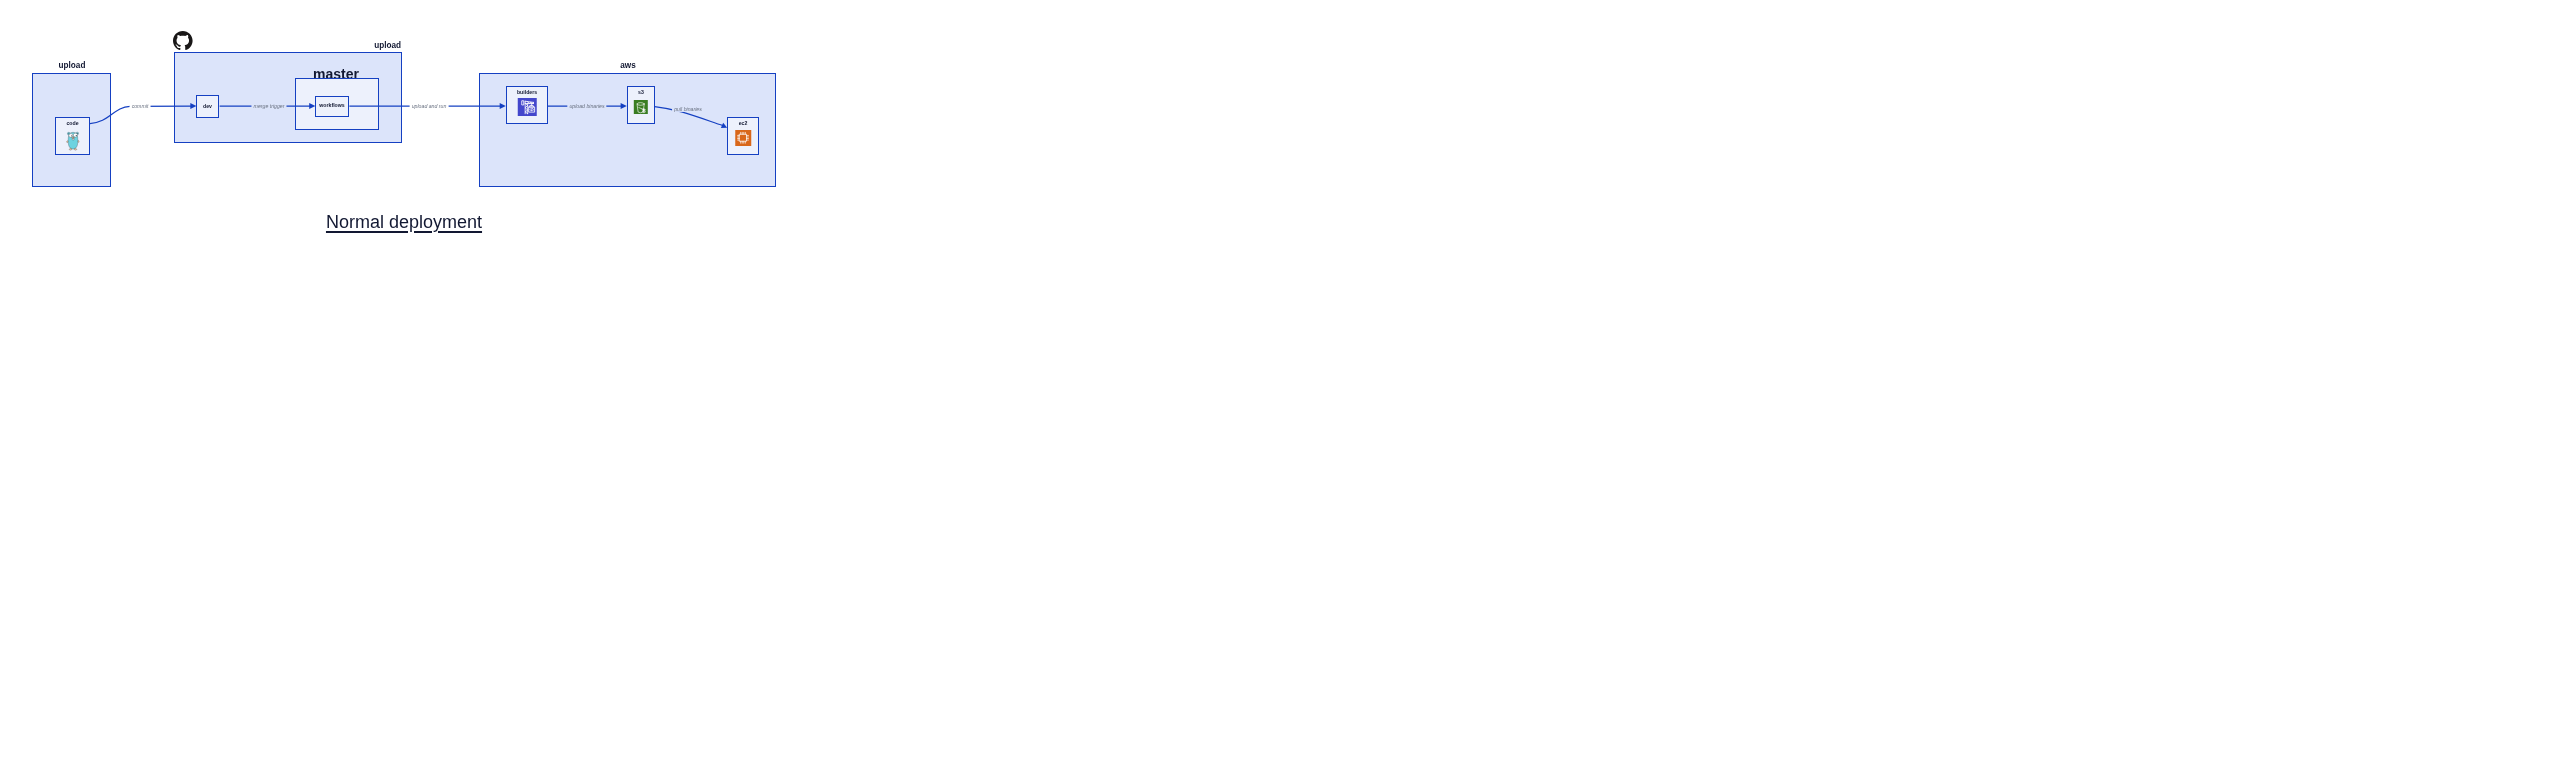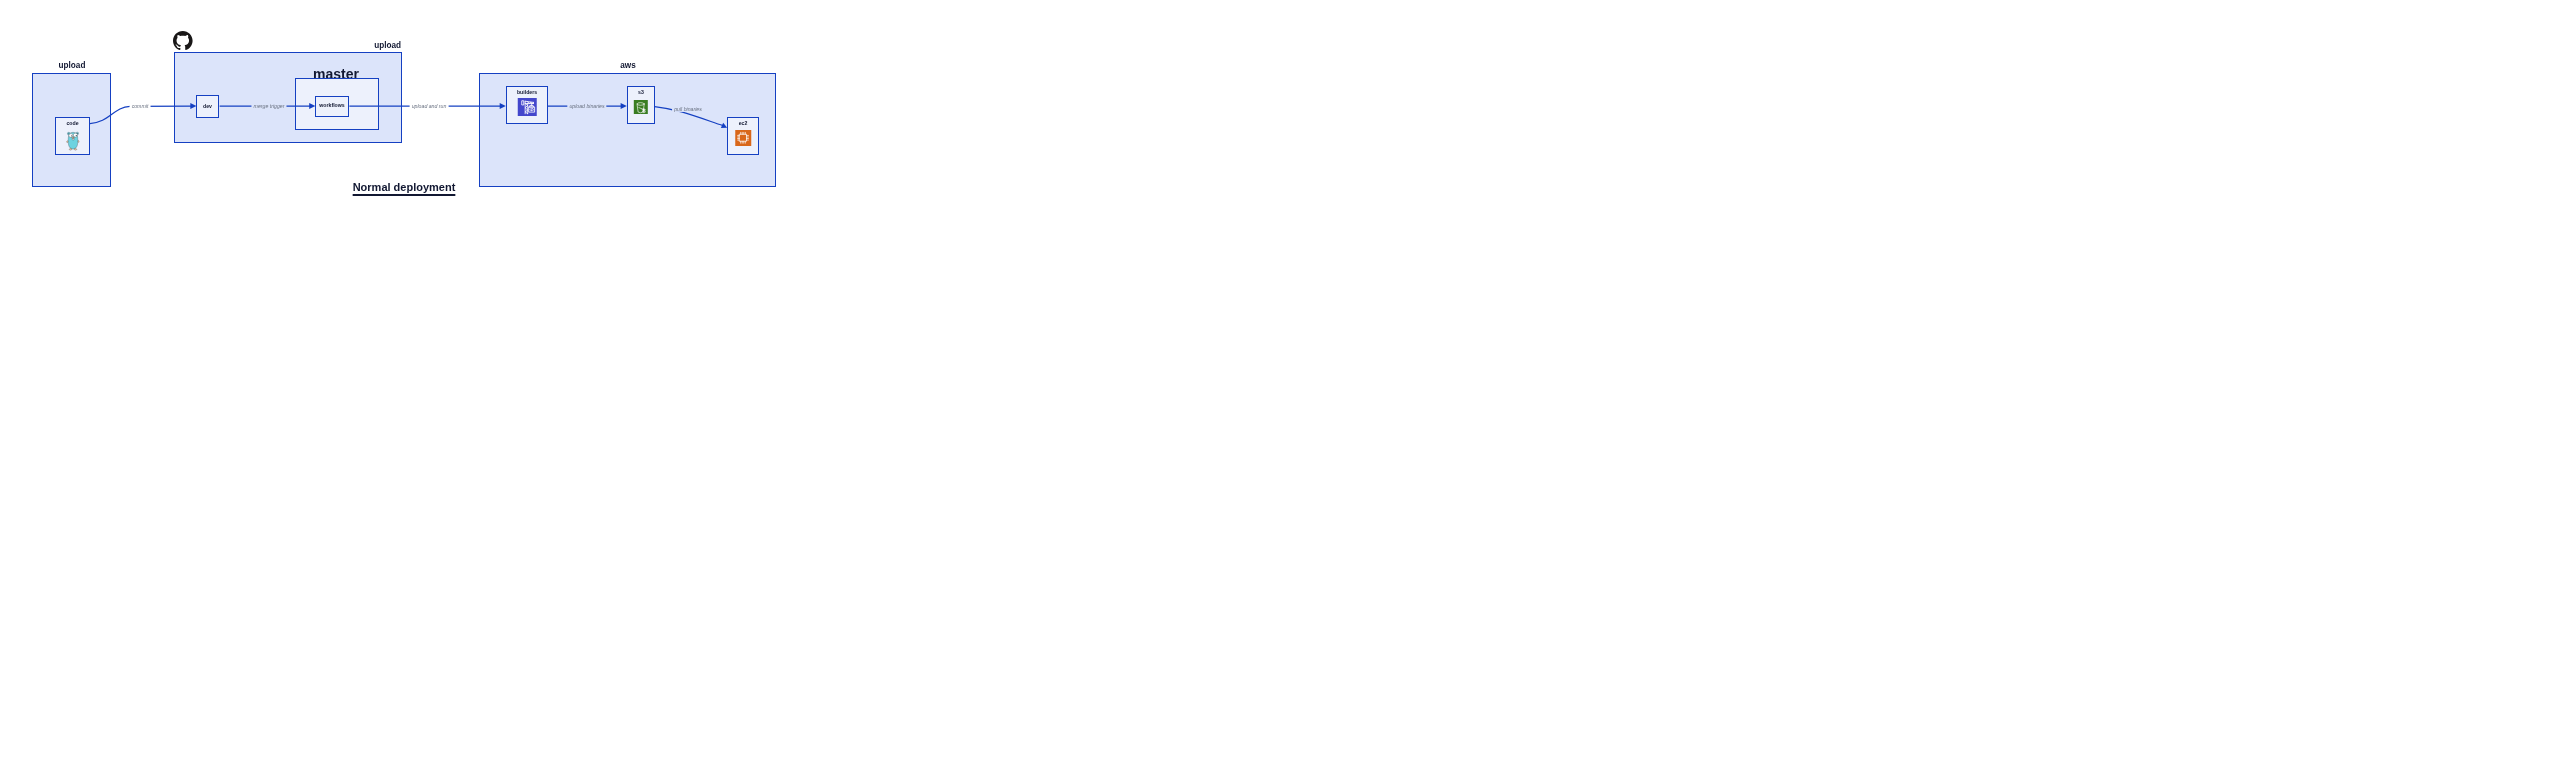--- a/index.html
+++ b/index.html
@@ -43,22 +43,22 @@
   .bg-white{background:var(--canvas-background);}
   .bg-container{background:var(--container-fill);}
 
   .gh-mark{fill:var(--github-black);}
   .gopher-body{fill:var(--gopher-teal);stroke:var(--gopher-outline);stroke-width:1.5;}
   .gopher-limb{fill:var(--gopher-limb);stroke:var(--gopher-outline);stroke-width:1.5;}
   .gopher-white{fill:#ffffff;stroke:var(--gopher-outline);stroke-width:1.5;}
   .gopher-dark{fill:var(--gopher-outline);}
   .aws-glyph{stroke:#ffffff;fill:none;stroke-width:1.8;stroke-linecap:round;stroke-linejoin:round;}
 
-  #diagram-title{position:absolute;left:404px;top:181px;transform:translateX(-50%);
-    color:var(--text-navy);font-size:11px;font-weight:700;white-space:nowrap;
+  #diagram-title{position:absolute;left:404px;top:212px;transform:translateX(-50%);
+    color:var(--text-navy);font-size:18px;font-weight:400;white-space:nowrap;
     text-decoration:underline;text-decoration-thickness:1.5px;text-underline-offset:2.6px;}
 </style>
 </head>
 <body>
 
 <div id="canvas">
 
   <div class="container-label" style="left:72px;top:62px;transform:translateX(-50%);">upload</div>
   <div class="container-box" style="left:32px;top:73px;width:79px;height:114px;"></div>
 

